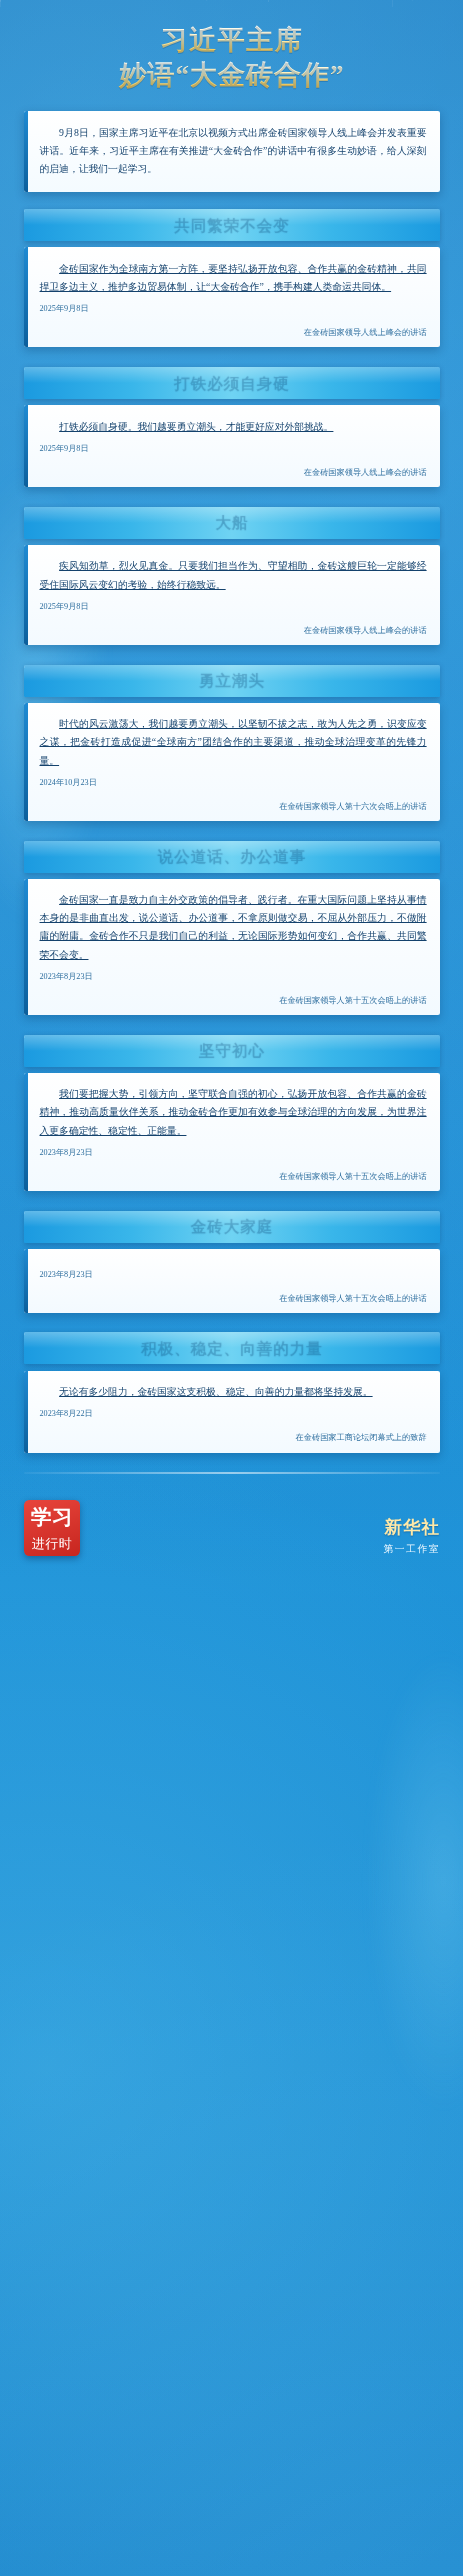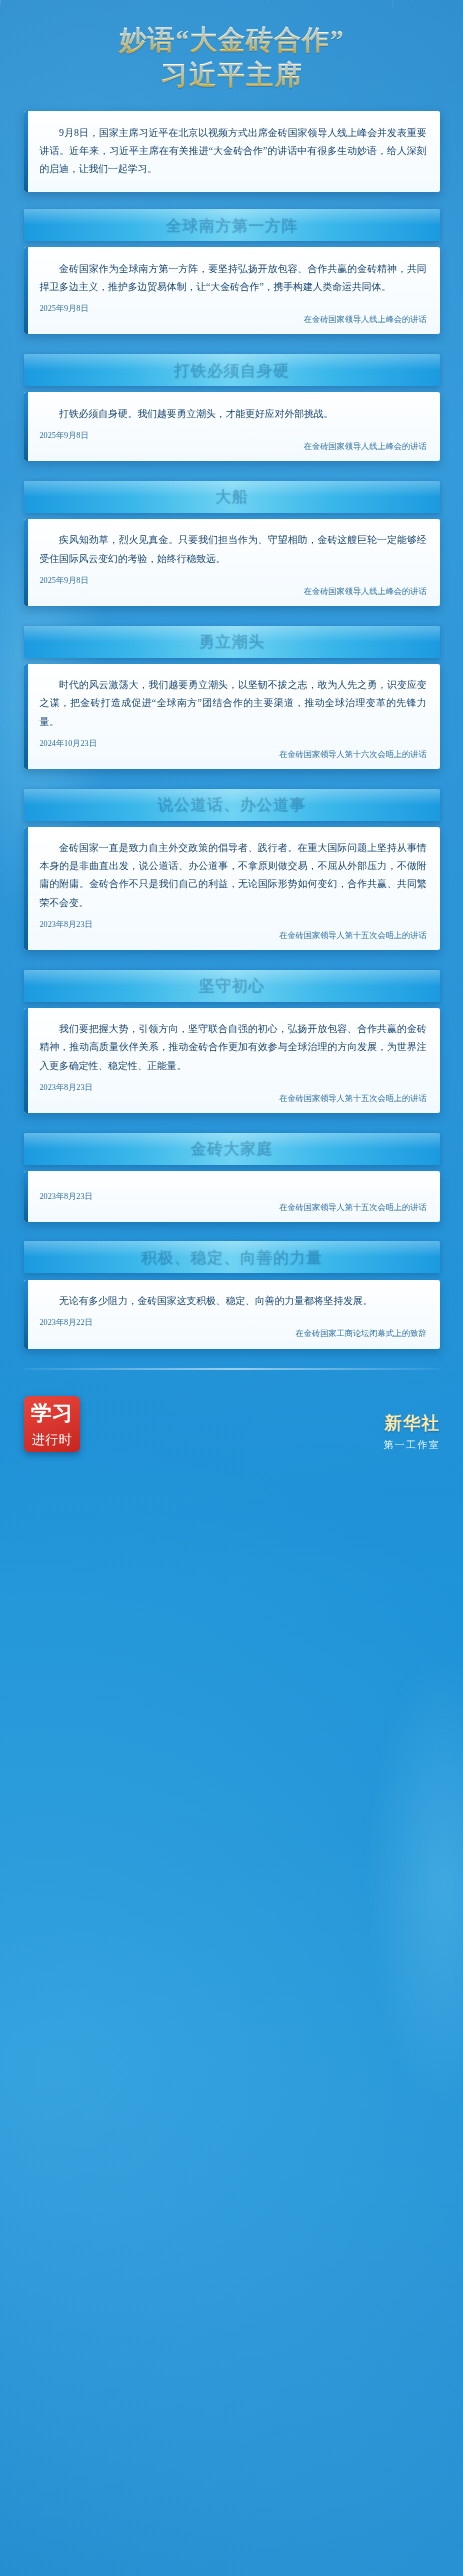--- a/index.html
+++ b/index.html
@@ -157,30 +157,31 @@
     background: linear-gradient(180deg, #1f8ad2, #0c5f9c);
     border-radius: 2.1px 0 0 2.1px;
   }
   .quote-text {
     font-size: 9.8px;
     line-height: 1.85;
     color: #14426d;
     text-align: justify;
     text-indent: 2em;
     font-family: "Liberation Serif", serif;
+    text-decoration: underline;
   }
   .quote-date {
     margin-top: 7.2px;
     text-align: left;
     font-size: 8.2px;
     color: #2f6f9f;
     font-family: "Liberation Serif", serif;
   }
   .quote-src {
-    margin-top: 0;
+    margin-top: 13px;
     text-align: right;
     font-size: 8.2px;
     color: #2f6f9f;
     font-family: "Liberation Serif", serif;
   }
 
   
   .footer {
     position: relative;
     margin-top: 13.4px;
@@ -244,34 +245,34 @@
 </style>
 </head>
 <body>
 
 <div class="page">
   <div class="streaks"></div>
   <div class="glow-left"></div>
   <div class="glow-right"></div>
 
   <div class="header">
+    <div class="title-line">习近平主席</div>
     <div class="title-line second">妙语“大金砖合作”</div>
-    <div class="title-line">习近平主席</div>
   </div>
 
   <div class="intro-wrap">
     <div class="intro-card">
       <div class="intro-text">9月8日，国家主席习近平在北京以视频方式出席金砖国家领导人线上峰会并发表重要讲话。近年来，习近平主席在有关推进“大金砖合作”的讲话中有很多生动妙语，给人深刻的启迪，让我们一起学习。</div>
     </div>
   </div>
 
   <div id="sections-container">
       <div class="section">
         <div class="band">
-          <div class="band-title">全球南方第一方阵</div>
+          <div class="band-title">共同繁荣不会变</div>
         </div>
         <div class="quote-card">
           <div class="quote-text">金砖国家作为全球南方第一方阵，要坚持弘扬开放包容、合作共赢的金砖精神，共同捍卫多边主义，推护多边贸易体制，让“大金砖合作”，携手构建人类命运共同体。</div>
           <div class="quote-date">2025年9月8日</div>
           <div class="quote-src">在金砖国家领导人线上峰会的讲话</div>
         </div>
       </div>
       <div class="section">
         <div class="band">
           <div class="band-title">打铁必须自身硬</div>

